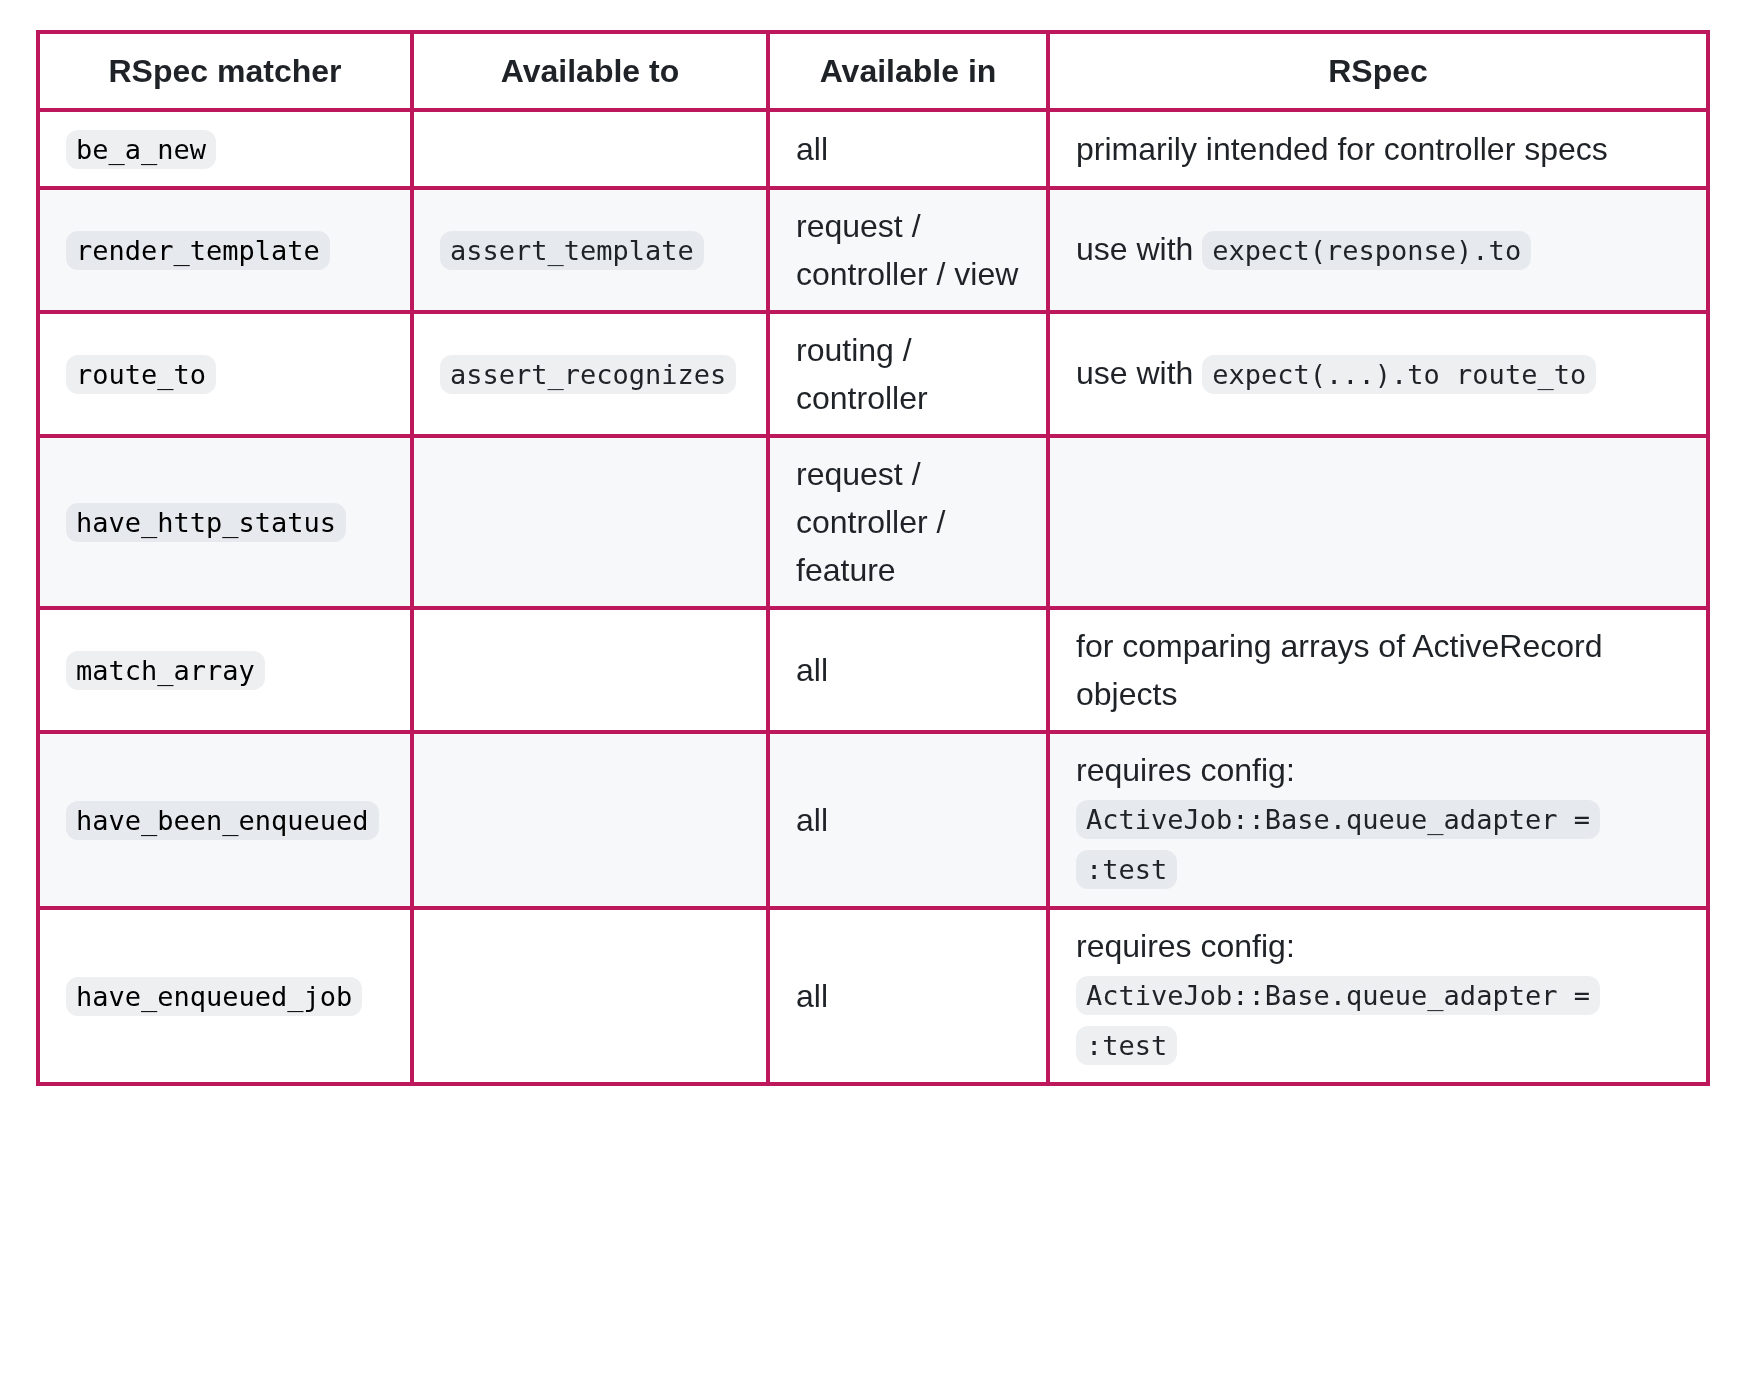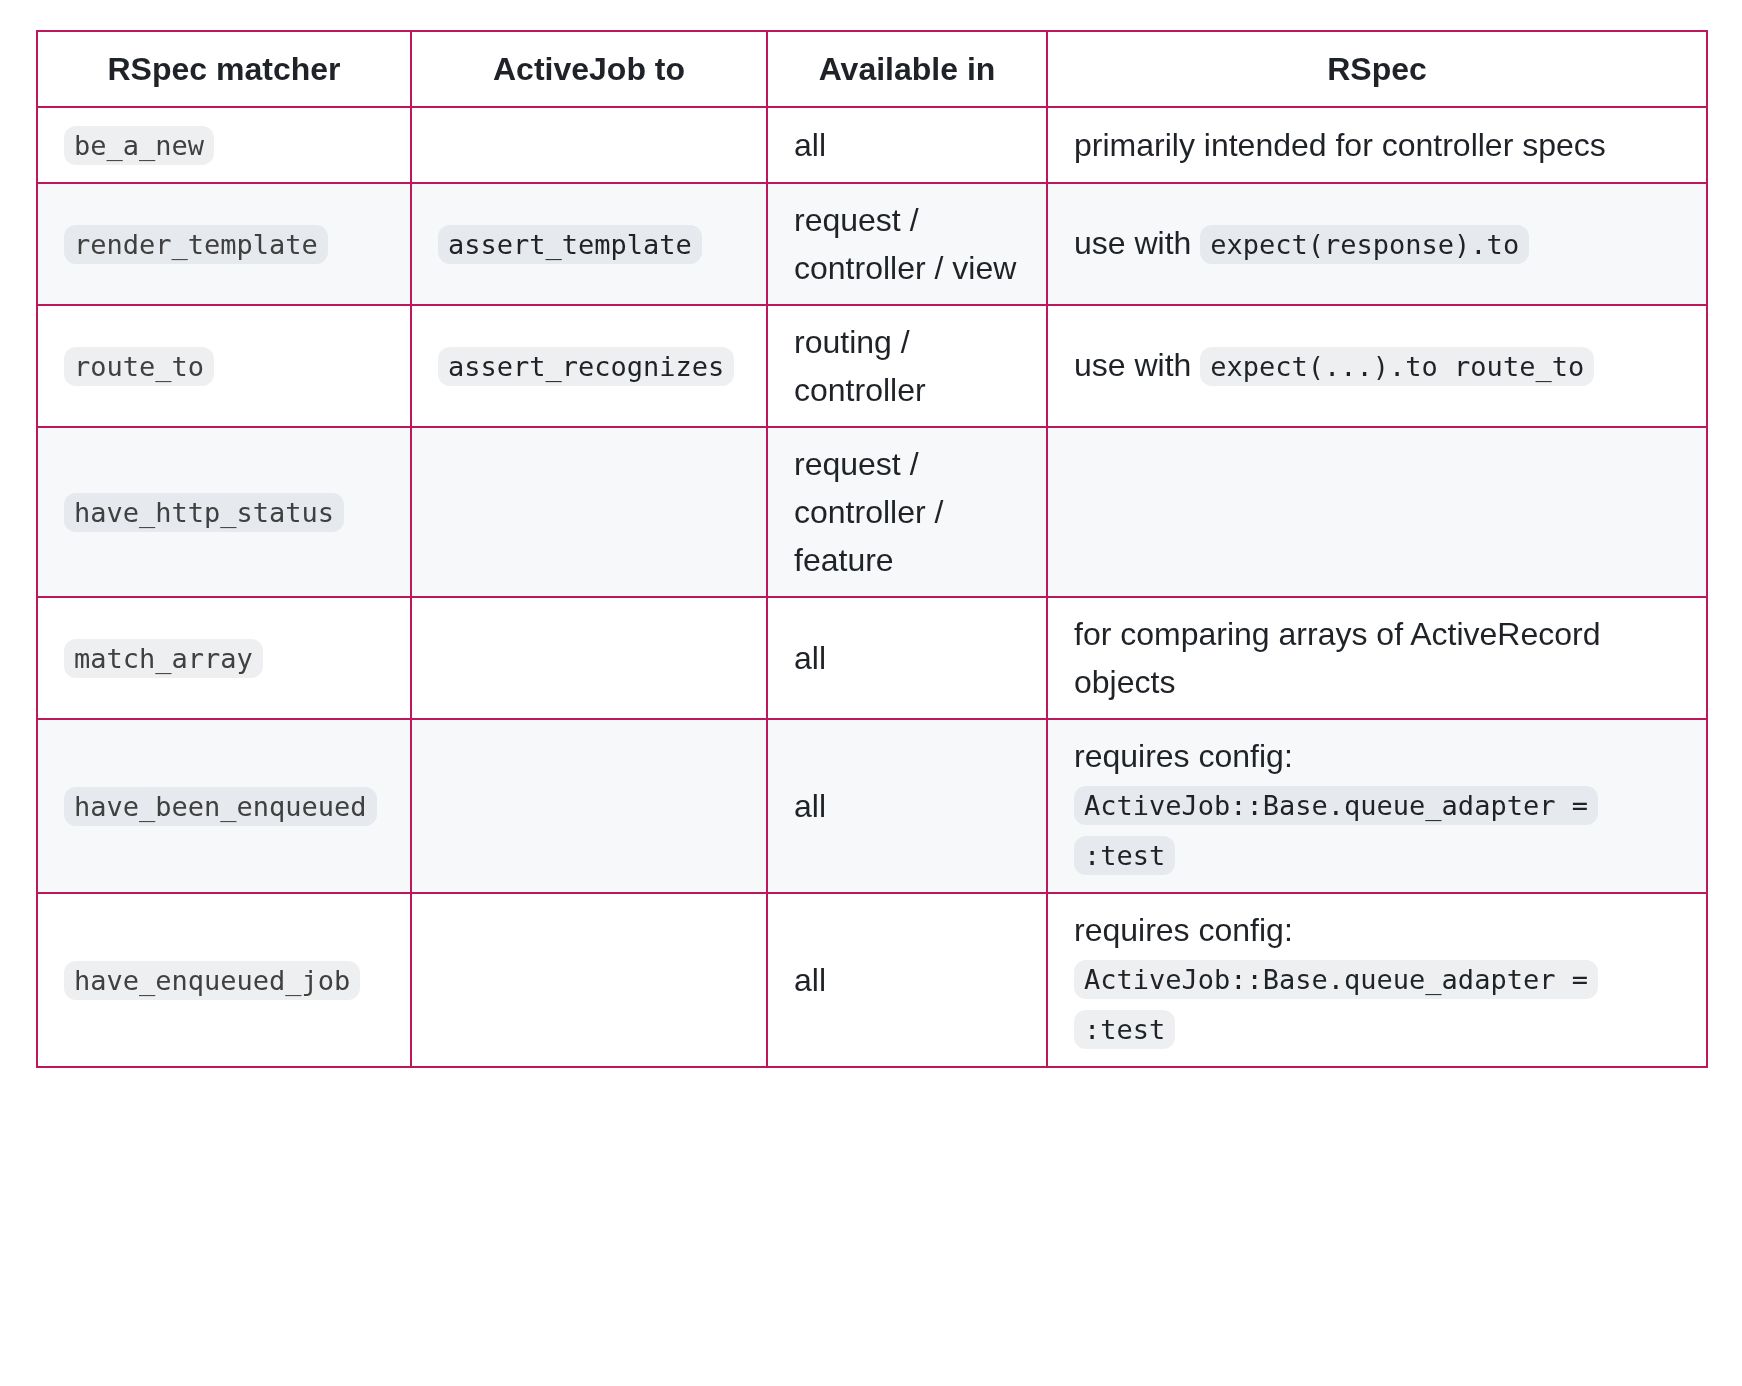--- a/index.html
+++ b/index.html
@@ -19,21 +19,21 @@
   table.matchers {
     border-collapse: collapse;
     table-layout: fixed;
     width: 1670px;
   }
   col.c1 { width: 374px; }
   col.c2 { width: 356px; }
   col.c3 { width: 280px; }
   col.c4 { width: 660px; }
   th, td {
-    border: 2px solid #be185d;
+    border: 4px solid #be185d;
     vertical-align: middle;
   }
   th {
     padding: 13px 26px;
     text-align: center;
     font-weight: 700;
   }
   td {
     padding: 12px 26px;
     text-align: left;
@@ -45,39 +45,39 @@
     font-family: "DejaVu Sans Mono", "Liberation Mono", monospace;
     font-size: 27px;
     background: rgba(175, 184, 193, 0.22);
     padding: 4px 10px;
     border-radius: 12px;
     -webkit-box-decoration-break: clone;
     box-decoration-break: clone;
   }
   a.matcher-link,
   a.matcher-link .code-pill {
-    color: #404040;
+    color: #000000;
     text-decoration: none;
   }
 </style>
 </head>
 <body>
 
 <div class="page">
   <table class="matchers">
     <colgroup>
       <col class="c1">
         <col class="c2">
         <col class="c3">
         <col class="c4">
     </colgroup>
     <thead>
       <tr>
         <th>RSpec matcher</th>
-        <th>ActiveJob to</th>
+        <th>Available to</th>
         <th>Available in</th>
         <th>RSpec</th>
       </tr>
     </thead>
     <tbody id="table-body">
   <tr>
     <td>
       <a class="matcher-link" href="#"><code class="code-pill">be_a_new</code></a>
     </td>
     <td>

